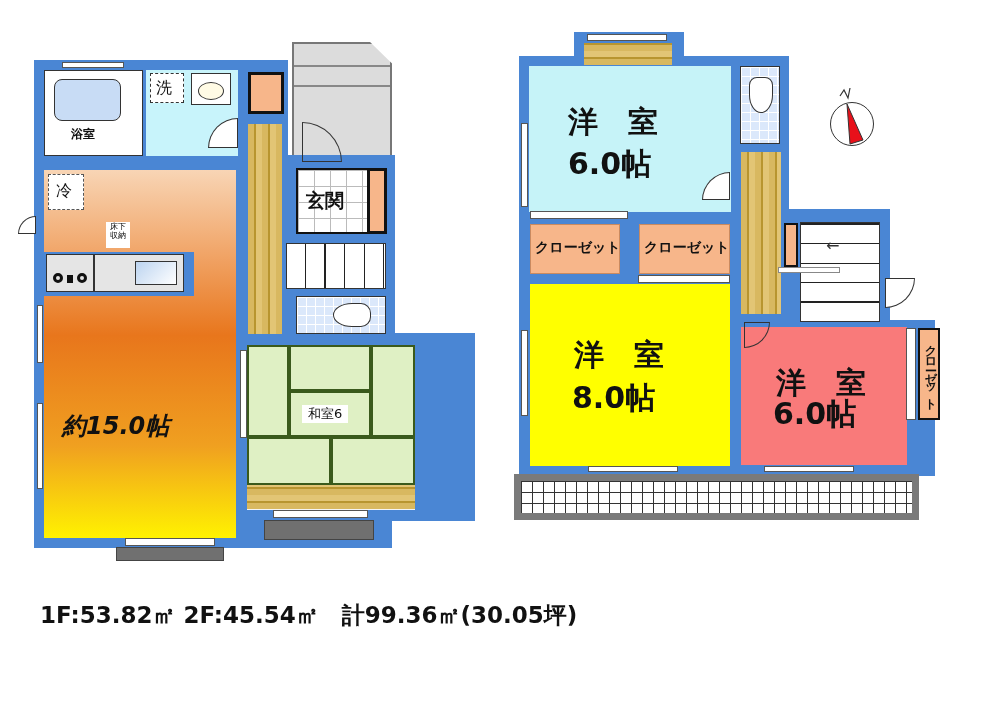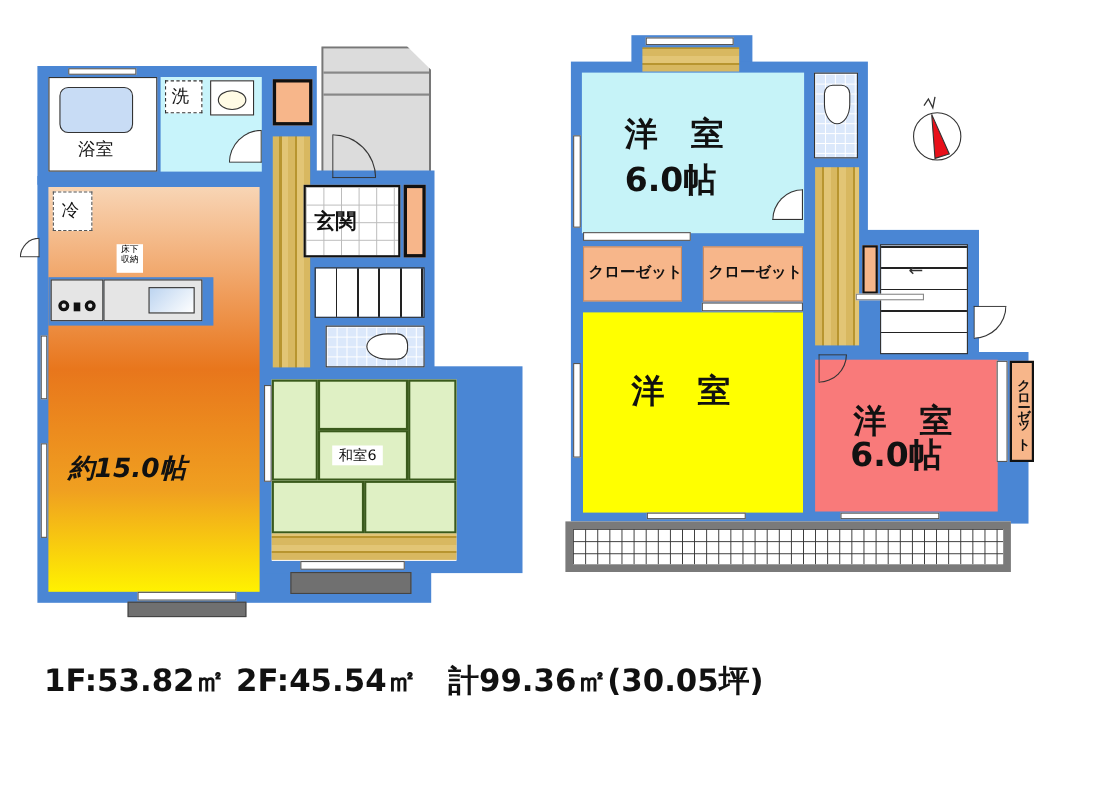--- a/index.html
+++ b/index.html
@@ -27,39 +27,39 @@
   <div class="abs" style="left:294px;top:65px;width:96px;height:2px;background:#888;"></div>
   <div class="abs" style="left:294px;top:85px;width:96px;height:2px;background:#888;"></div>
 
   <div class="abs wall" style="left:34px;top:60px;width:254px;height:108px;"></div>
   <div class="abs wall" style="left:34px;top:160px;width:358px;height:388px;"></div>
   <div class="abs wall" style="left:280px;top:155px;width:115px;height:185px;"></div>
   <div class="abs wall" style="left:240px;top:333px;width:235px;height:188px;"></div>
 
   <div class="abs" style="left:44px;top:70px;width:99px;height:86px;background:#fff;border:1.5px solid #333;">
     <div class="abs" style="left:9px;top:8px;width:67px;height:42px;background:#c8dcf5;border:1.5px solid #333;border-radius:8px;"></div>
-    <span class="room-label" style="left:26px;top:55px;font-size:16px;font-weight:normal;">浴室</span>
+    <span class="room-label" style="left:26px;top:55px;font-size:12px;font-weight:bold;">浴室</span>
   </div>
   <div class="win" style="left:62px;top:62px;width:62px;height:6px;"></div>
 
   <div class="abs" style="left:146px;top:70px;width:92px;height:86px;background:#c8f4fb;">
     <div class="abs" style="left:4px;top:3px;width:34px;height:30px;border:1.5px dashed #333;background:#fff;">
       <span class="room-label" style="left:5px;top:4px;font-size:16px;font-weight:normal;">洗</span>
     </div>
     <div class="abs" style="left:45px;top:3px;width:40px;height:32px;border:1.5px solid #333;background:#fff;">
       <div class="abs" style="left:6px;top:8px;width:26px;height:18px;border:1.5px solid #333;border-radius:50%;background:#fffbe5;"></div>
     </div>
   </div>
   <div class="door-arc" style="left:208px;top:118px;width:30px;height:30px;border-radius:100% 0 0 0;"></div>
 
   <div class="abs closet" style="left:248px;top:72px;width:36px;height:42px;border:3px solid #111;"></div>
 
   <div class="abs hall-v" style="left:248px;top:124px;width:34px;height:210px;"></div>
 
-  <div class="abs" style="left:276px;top:168px;width:88px;height:66px;background-color:#fff;background-image:linear-gradient(#bbb 1px,transparent 1px),linear-gradient(90deg,#bbb 1px,transparent 1px);background-size:16px 16px;border:2px solid #111;">
+  <div class="abs" style="left:296px;top:168px;width:88px;height:66px;background-color:#fff;background-image:linear-gradient(#bbb 1px,transparent 1px),linear-gradient(90deg,#bbb 1px,transparent 1px);background-size:16px 16px;border:2px solid #111;">
     <span class="room-label" style="left:8px;top:18px;font-size:19px;">玄関</span>
   </div>
   <div class="abs closet" style="left:367px;top:168px;width:20px;height:66px;border:3px solid #111;"></div>
   <div class="door-arc" style="left:302px;top:122px;width:40px;height:40px;border-radius:0 100% 0 0;background:transparent;"></div>
 
   <div class="abs stairs-h" style="left:286px;top:243px;width:100px;height:46px;"></div>
 
   <div class="abs tile" style="left:296px;top:296px;width:90px;height:38px;border:1px solid #333;">
     <div class="abs" style="left:36px;top:6px;width:38px;height:24px;border:1.5px solid #333;border-radius:50% 10px 10px 50%;background:#fff;"></div>
   </div>
@@ -137,20 +137,21 @@
   <div class="door-arc" style="left:703px;top:284px;width:26px;height:26px;border-radius:0 0 0 100%;background:transparent;"></div>
 
   <div class="abs" style="left:784px;top:223px;width:14px;height:44px;background:#f7b68a;border:2px solid #111;"></div>
   <div class="abs stairs-v" style="left:800px;top:222px;width:80px;height:100px;"></div>
   <div class="abs" style="left:778px;top:267px;width:62px;height:6px;background:#fff;border:1px solid #888;"></div>
   <span class="abs" style="left:826px;top:236px;font-size:16px;color:#333;">←</span>
   <div class="door-arc" style="left:885px;top:278px;width:30px;height:30px;border-radius:0 0 100% 0;"></div>
 
   <div class="abs" style="left:530px;top:284px;width:200px;height:182px;background:#ffff00;"></div>
   <span class="room-label" style="left:574px;top:335px;font-size:30px;">洋　室</span>
+  <span class="room-label" style="left:572px;top:378px;font-size:30px;">8.0帖</span>
   <div class="win" style="left:521px;top:330px;width:7px;height:86px;"></div>
   <div class="win" style="left:588px;top:466px;width:90px;height:6px;"></div>
 
   <div class="abs" style="left:741px;top:327px;width:166px;height:138px;background:#f97a7a;"></div>
   <span class="room-label" style="left:776px;top:363px;font-size:30px;">洋　室</span>
   <span class="room-label" style="left:773px;top:394px;font-size:30px;">6.0帖</span>
   <div class="win" style="left:764px;top:466px;width:90px;height:6px;"></div>
   <div class="door-arc" style="left:744px;top:322px;width:26px;height:26px;border-radius:0 0 100% 0;background:transparent;"></div>
 
   <div class="abs" style="left:906px;top:328px;width:10px;height:92px;background:#fff;border:1px solid #555;"></div>
@@ -161,13 +162,13 @@
   <div class="abs balcony" style="left:514px;top:474px;width:405px;height:46px;"></div>
 
   <div class="abs" style="left:830px;top:102px;width:44px;height:44px;border:1.5px solid #333;border-radius:50%;background:#fff;">
     <svg width="44" height="44" viewBox="0 0 44 44" style="position:absolute;left:-1px;top:-1px;overflow:visible;">
       <polygon points="17,2 33,38 20,42" fill="#e8101a" stroke="#333" stroke-width="1"></polygon>
       <polyline points="10,-6 14,-12 18,-4 20,-14" fill="none" stroke="#333" stroke-width="1.2"></polyline>
     </svg>
   </div>
 </div>
 
-<div class="abs" style="left:40px;top:600px;font-size:28px;font-weight:bold;color:#111;font-family:'DejaVu Sans', sans-serif;letter-spacing:0px;white-space:pre;">1F:53.82㎡ 2F:45.54㎡　計99.36㎡(30.05坪)</div>
+<div class="abs" style="left:40px;top:600px;font-size:23px;font-weight:bold;color:#111;font-family:'DejaVu Sans', sans-serif;letter-spacing:0px;white-space:pre;">1F:53.82㎡ 2F:45.54㎡　計99.36㎡(30.05坪)</div>
 
 </body></html>

